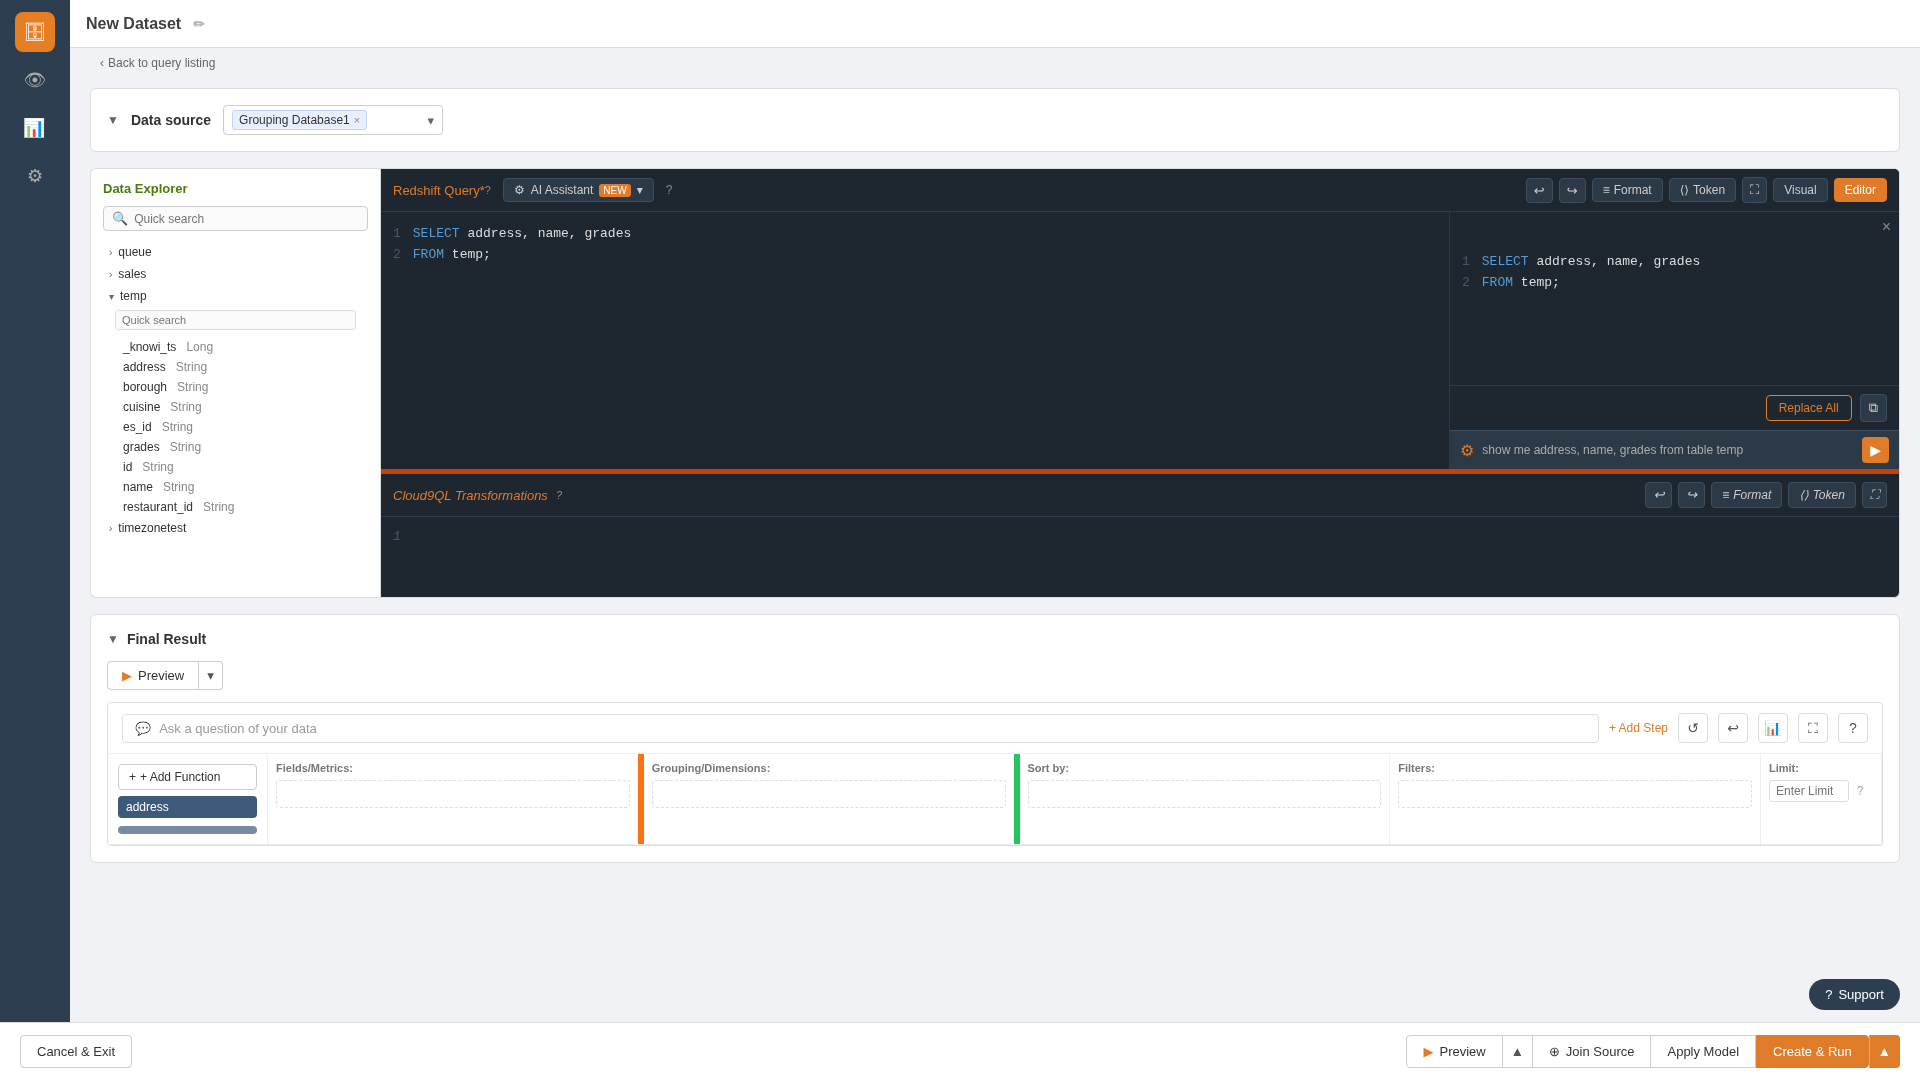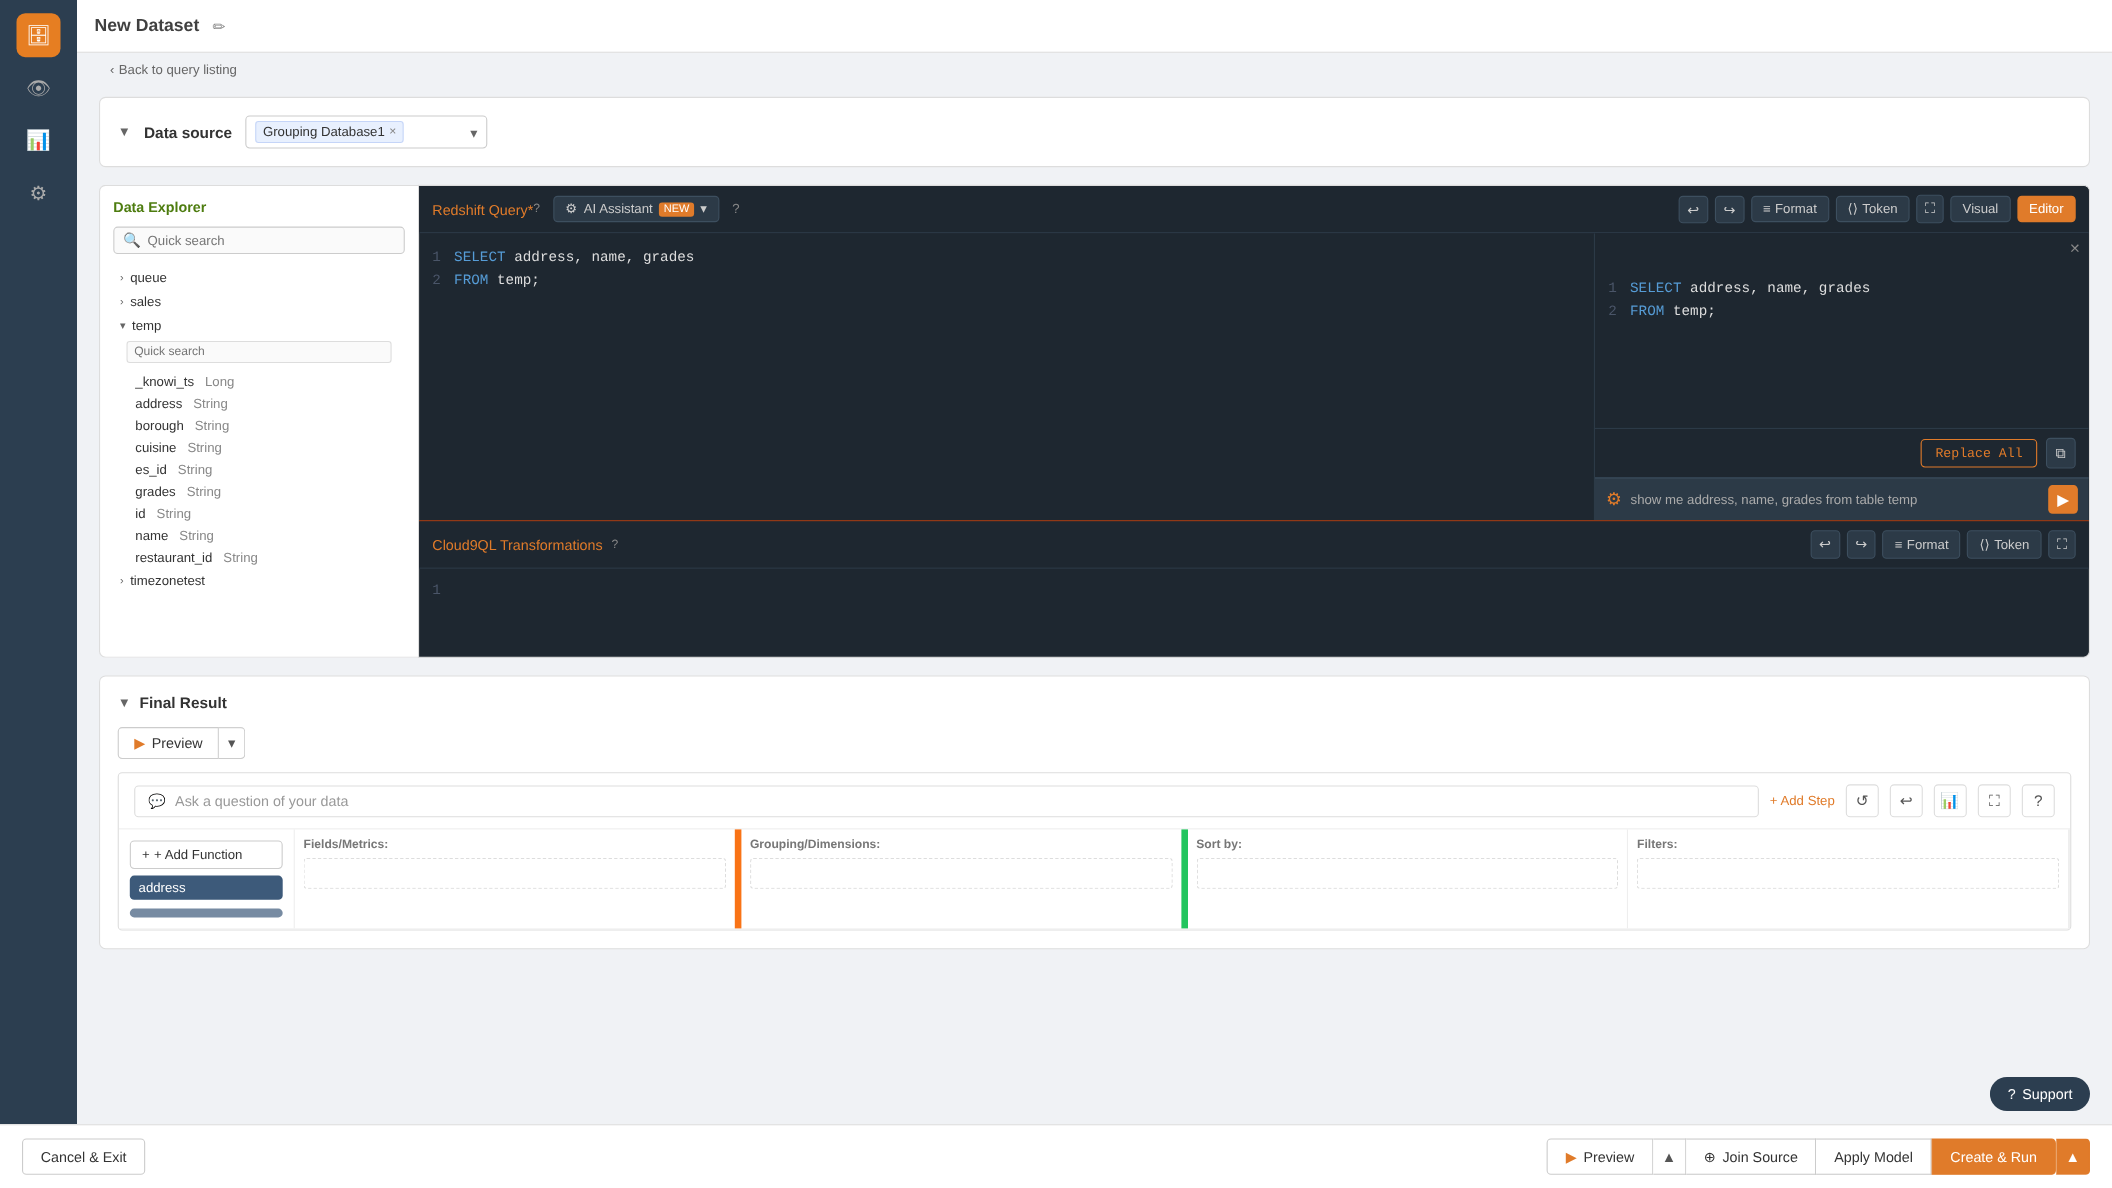--- a/index.html
+++ b/index.html
@@ -356,21 +356,20 @@
       border-top: 1px solid #2c3a47;
     }
     .replace-all-btn {
       background: transparent;
       border: 1px solid #e07b2a;
       border-radius: 4px;
       padding: 5px 12px;
       color: #e07b2a;
       font-size: 12px;
       cursor: pointer;
-      font-family: Liberation Mono, monospace;
     }
     .copy-btn {
       background: #2c3a47;
       border: 1px solid #3d4f5f;
       border-radius: 4px;
       padding: 5px 8px;
       color: #ccc;
       cursor: pointer;
     }
     .ai-prompt-row {
@@ -400,21 +399,22 @@
       font-size: 14px;
     }
 
     
     .kw { color: #569cd6; }
     .col { color: #ddd; }
     .line-num { color: #4a5568; margin-right: 12px; user-select: none; }
 
     
     .transform-panel {
-      border-top: 1px solid #c2410c;
+      border-top: 5px solid #c2410c;
+      font-style: italic;
     }
     .transform-tab-bar {
       display: flex;
       align-items: center;
       padding: 8px 12px;
       background: #1e2730;
       border-bottom: 1px solid #2c3a47;
       gap: 12px;
     }
     .transform-label {
@@ -963,20 +963,25 @@
               <div class="dashed-drop"></div>
             </div>
             <div class="sortby-col">
               <div class="fields-col-header">Sort by:</div>
               <div class="dashed-drop"></div>
             </div>
             <div class="filters-col">
               <div class="fields-col-header">Filters:</div>
               <div class="dashed-drop"></div>
             </div>
+            <div class="limit-col">
+              <div class="fields-col-header">Limit:</div>
+              <input class="limit-input" type="text" placeholder="Enter Limit" style="">
+              <span style="color:#aaa; font-size:12px; margin-left:4px;">?</span>
+            </div>
           </div>
         </div>
 
       </div>
     </div>
 
   </div>
 </div>
 
 <div class="bottom-bar">

